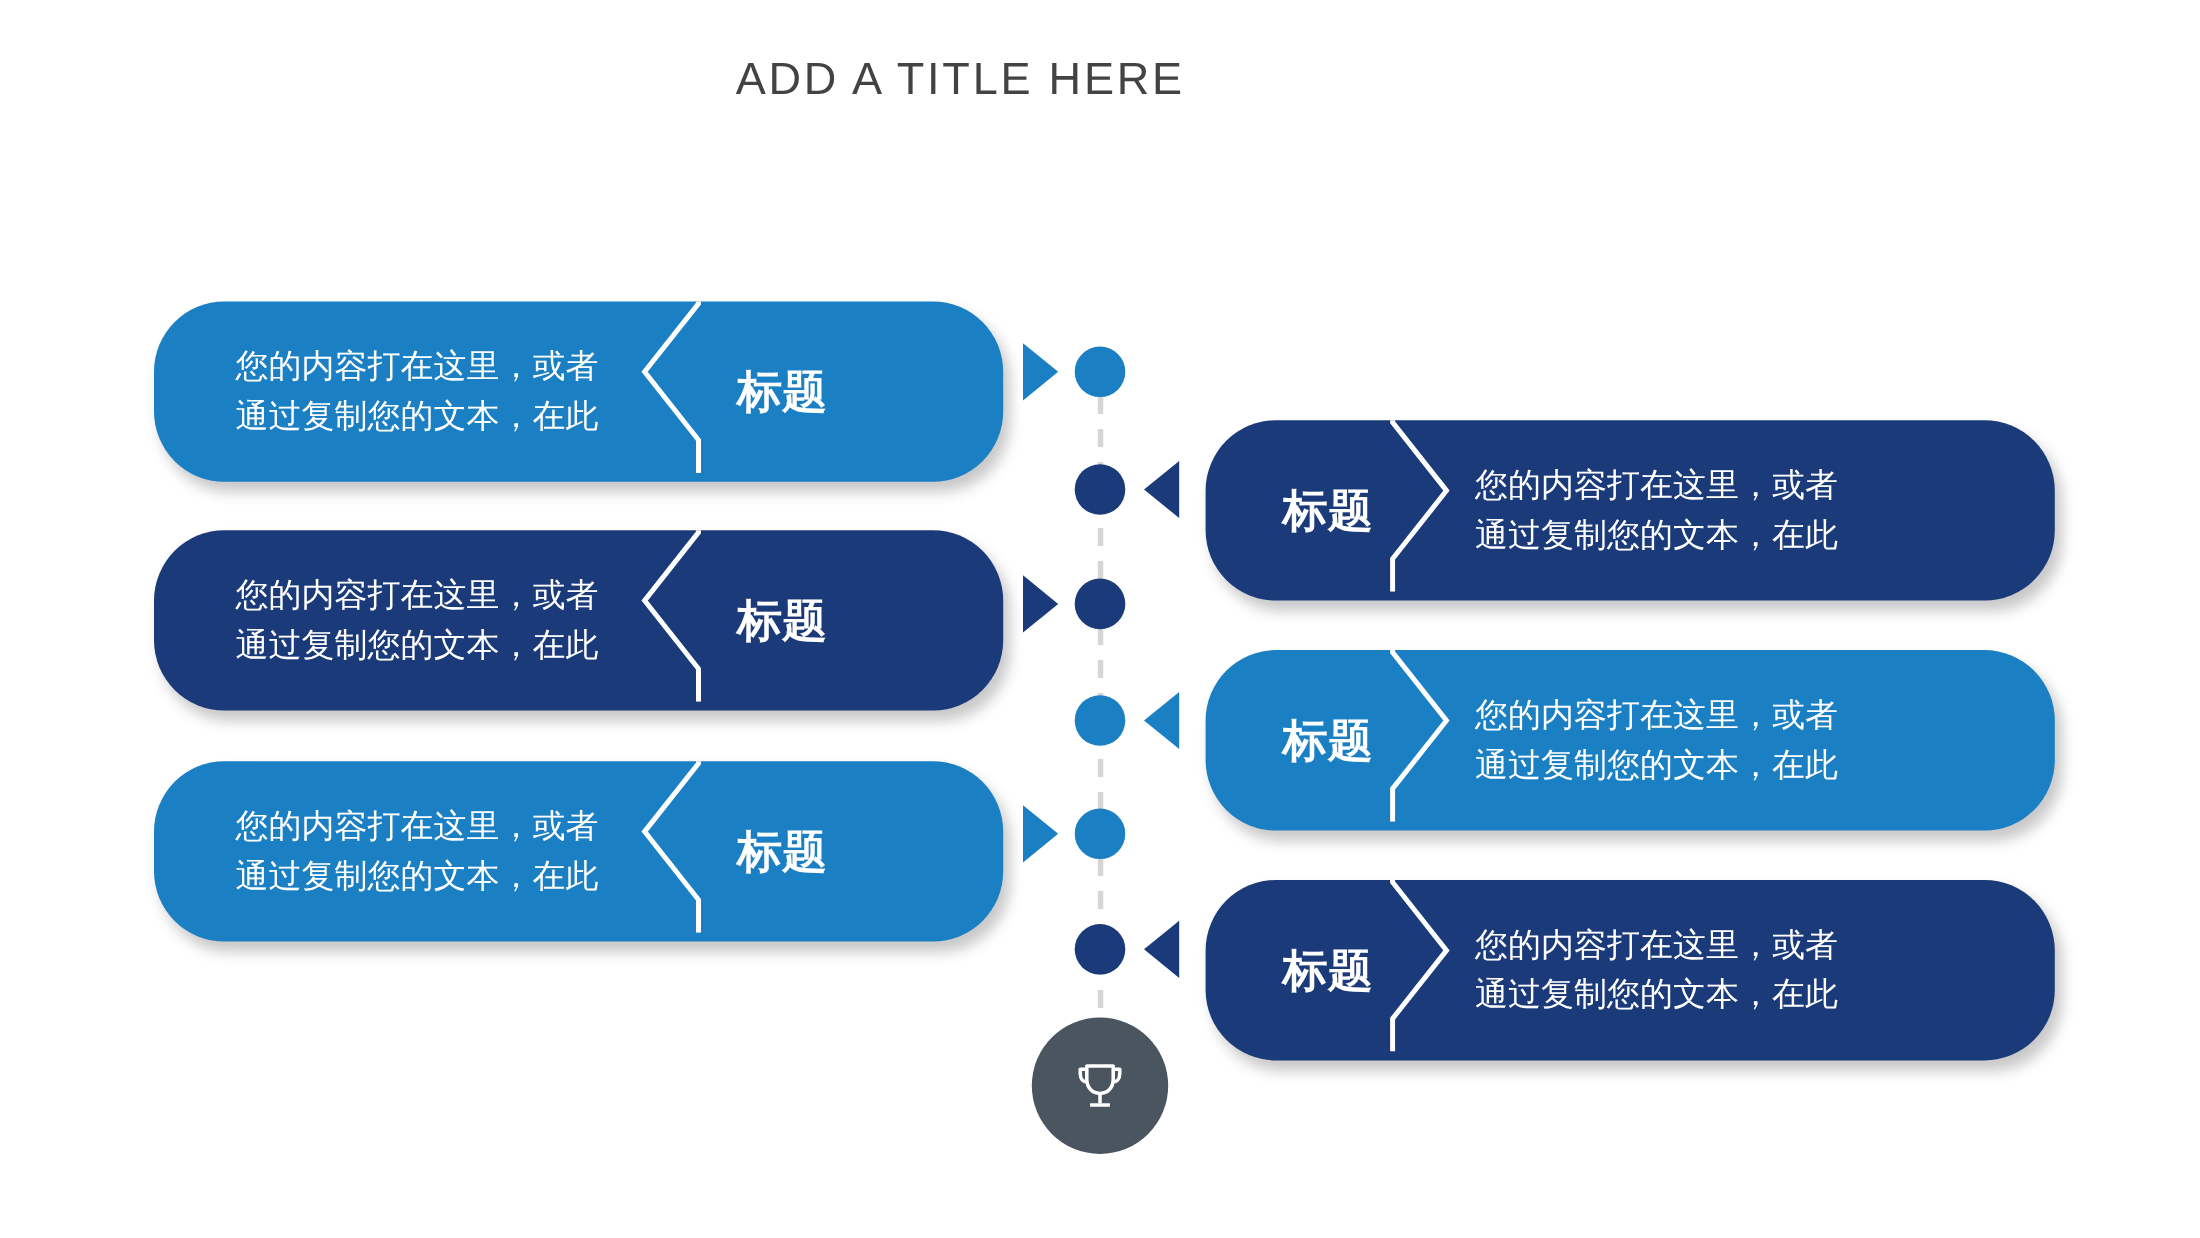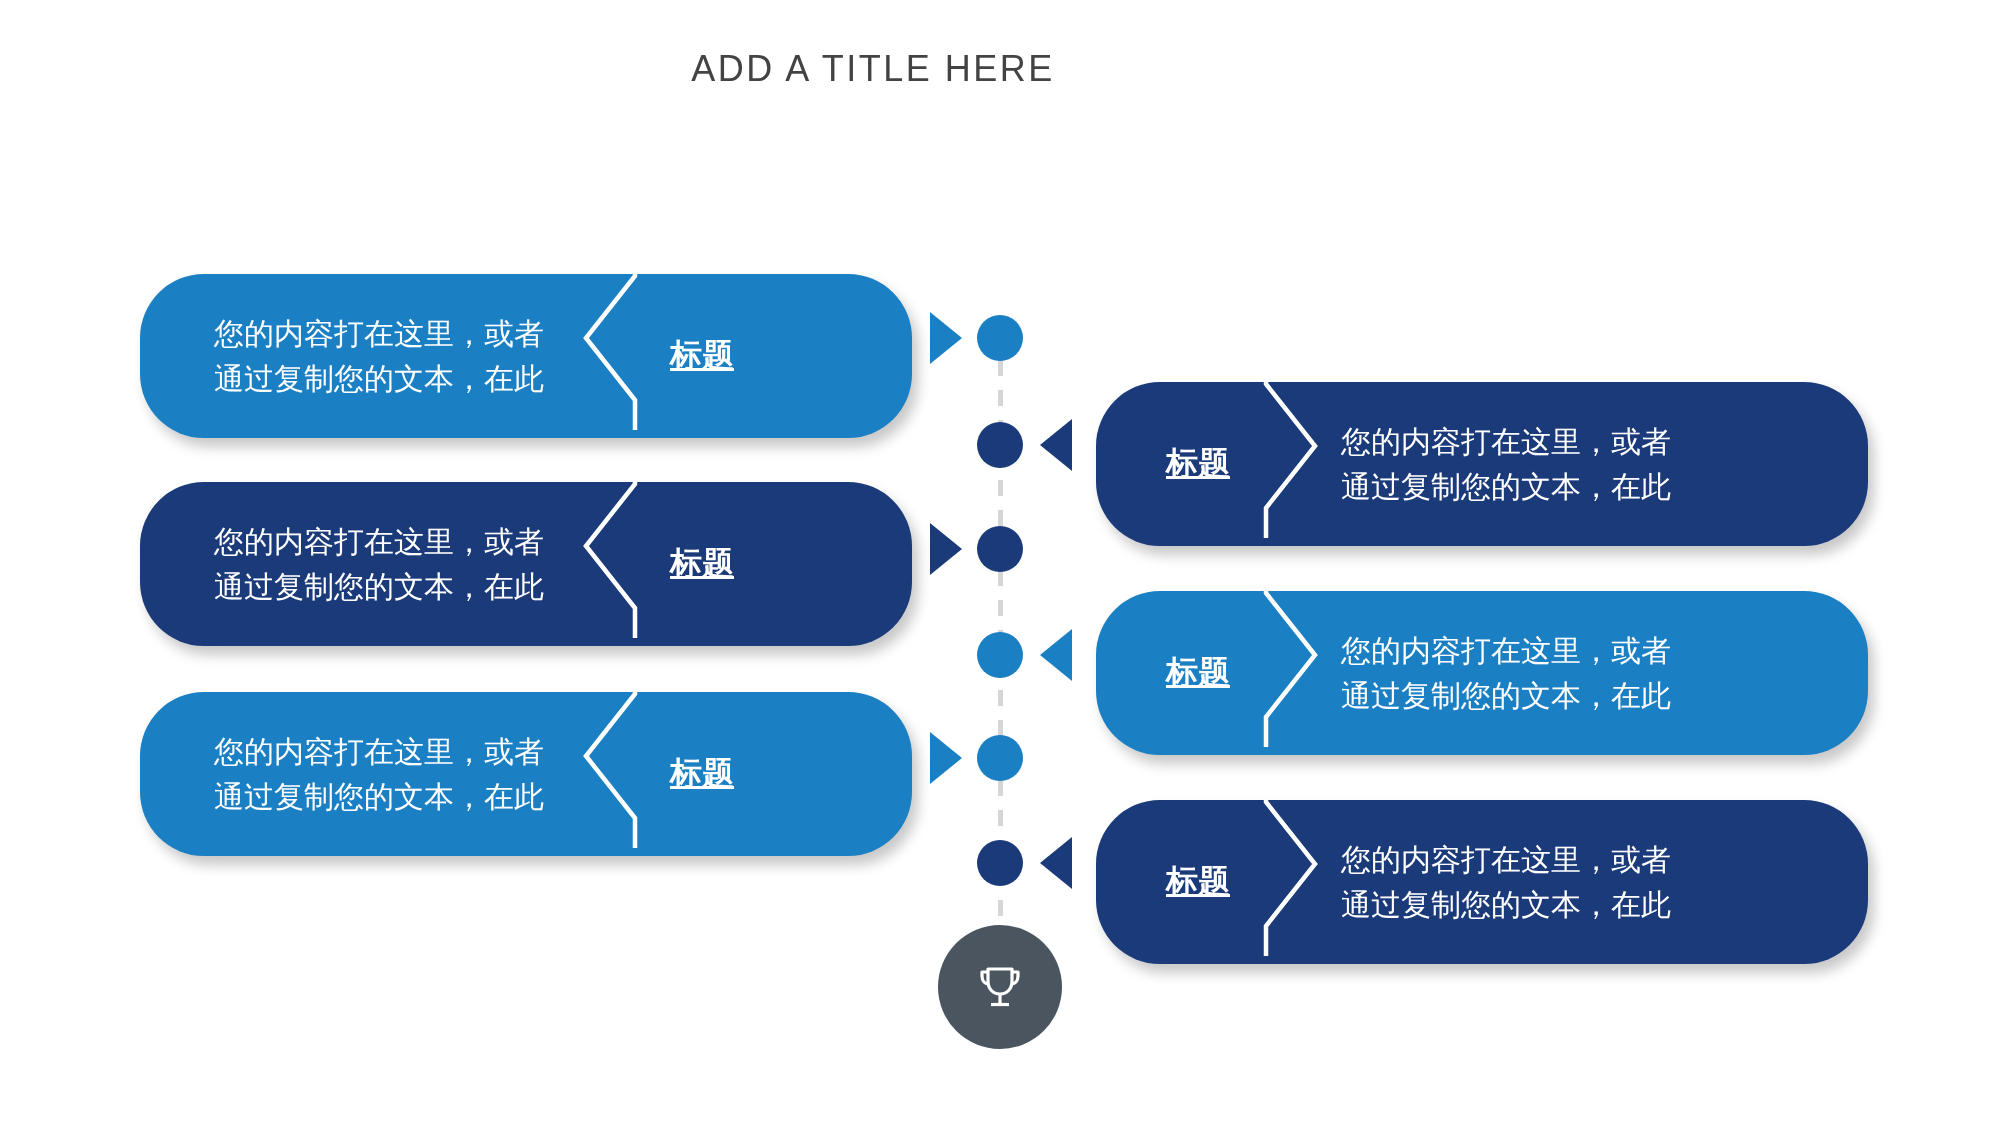--- a/index.html
+++ b/index.html
@@ -18,21 +18,21 @@
     overflow: hidden;
   }
 
   
   .slide-title {
     position: absolute;
     left: 0;
     top: 48px;
     width: 1746px;
     text-align: center;
-    font-size: 36px;
+    font-size: 41px;
     letter-spacing: 2.5px;
     color: #434343;
     font-weight: 400;
     white-space: nowrap;
   }
 
   
   .spine {
     position: absolute;
     left: 998px;
@@ -96,25 +96,24 @@
 
   .card-body {
     color: #ffffff;
     font-size: 30px;
     line-height: 45px;
     white-space: pre-line;
     font-family: "DejaVu Sans", "Liberation Sans", sans-serif;
   }
   .card-label {
     color: #ffffff;
-    font-size: 32px;
+    font-size: 41px;
     font-weight: bold;
     white-space: nowrap;
     font-family: "DejaVu Sans", "Liberation Sans", sans-serif;
-    text-decoration: underline;
   }
 
   
   .card.left .card-body   { margin-left: 74px; width: 430px; }
   .card.left .card-label  { position: absolute; left: 530px; }
 
   
   .card.right .card-label { position: absolute; left: 70px; }
   .card.right .card-body  { margin-left: 245px; width: 430px; }
 

